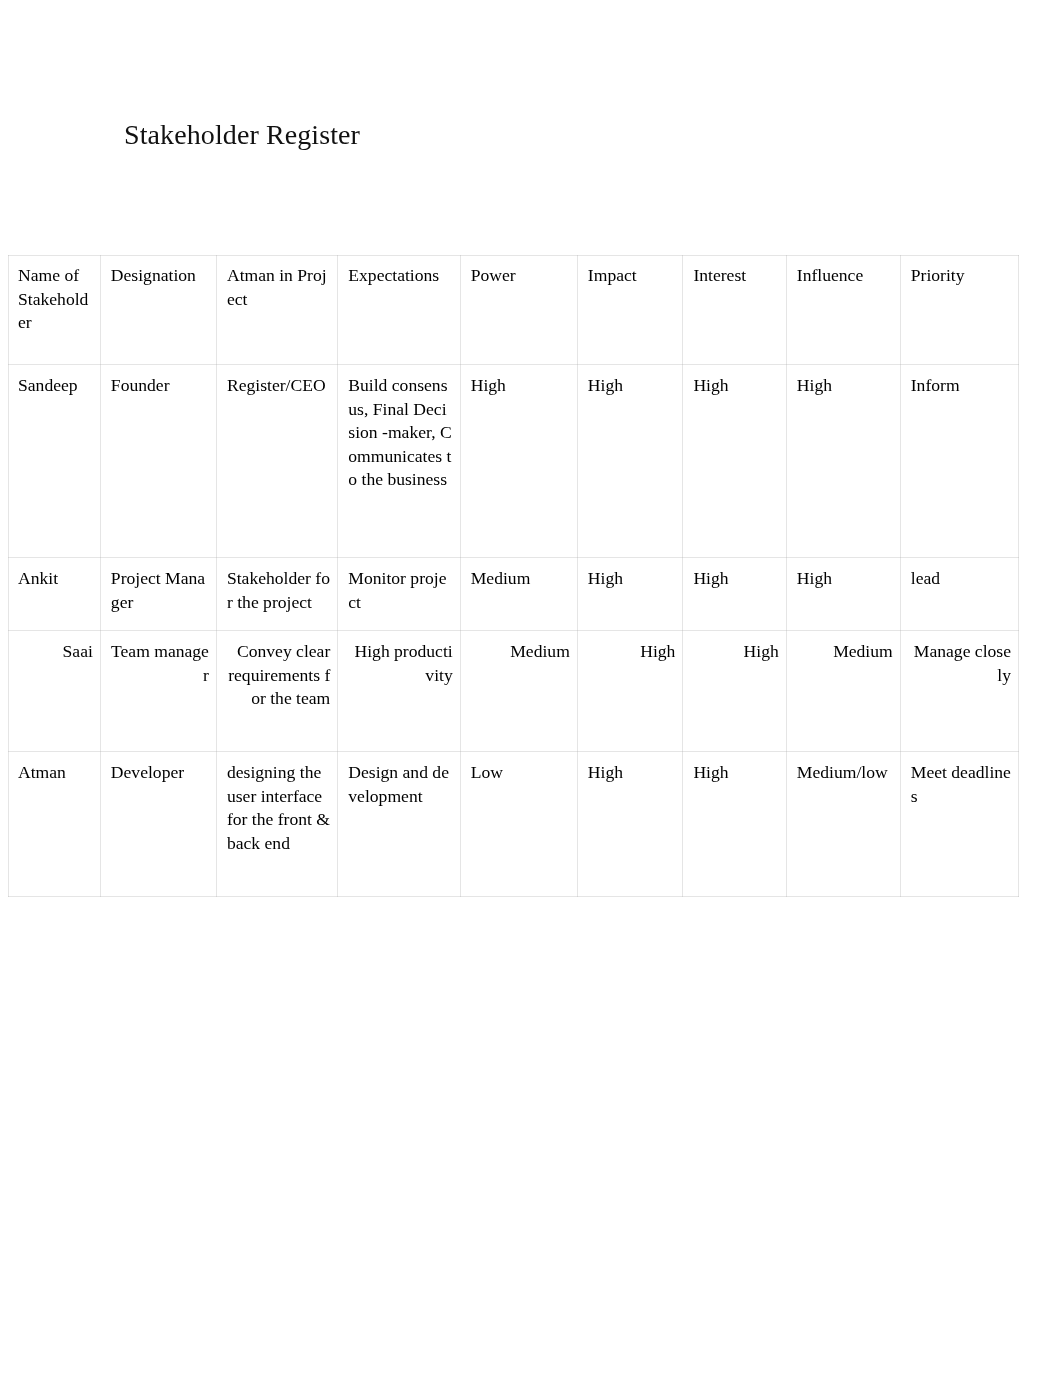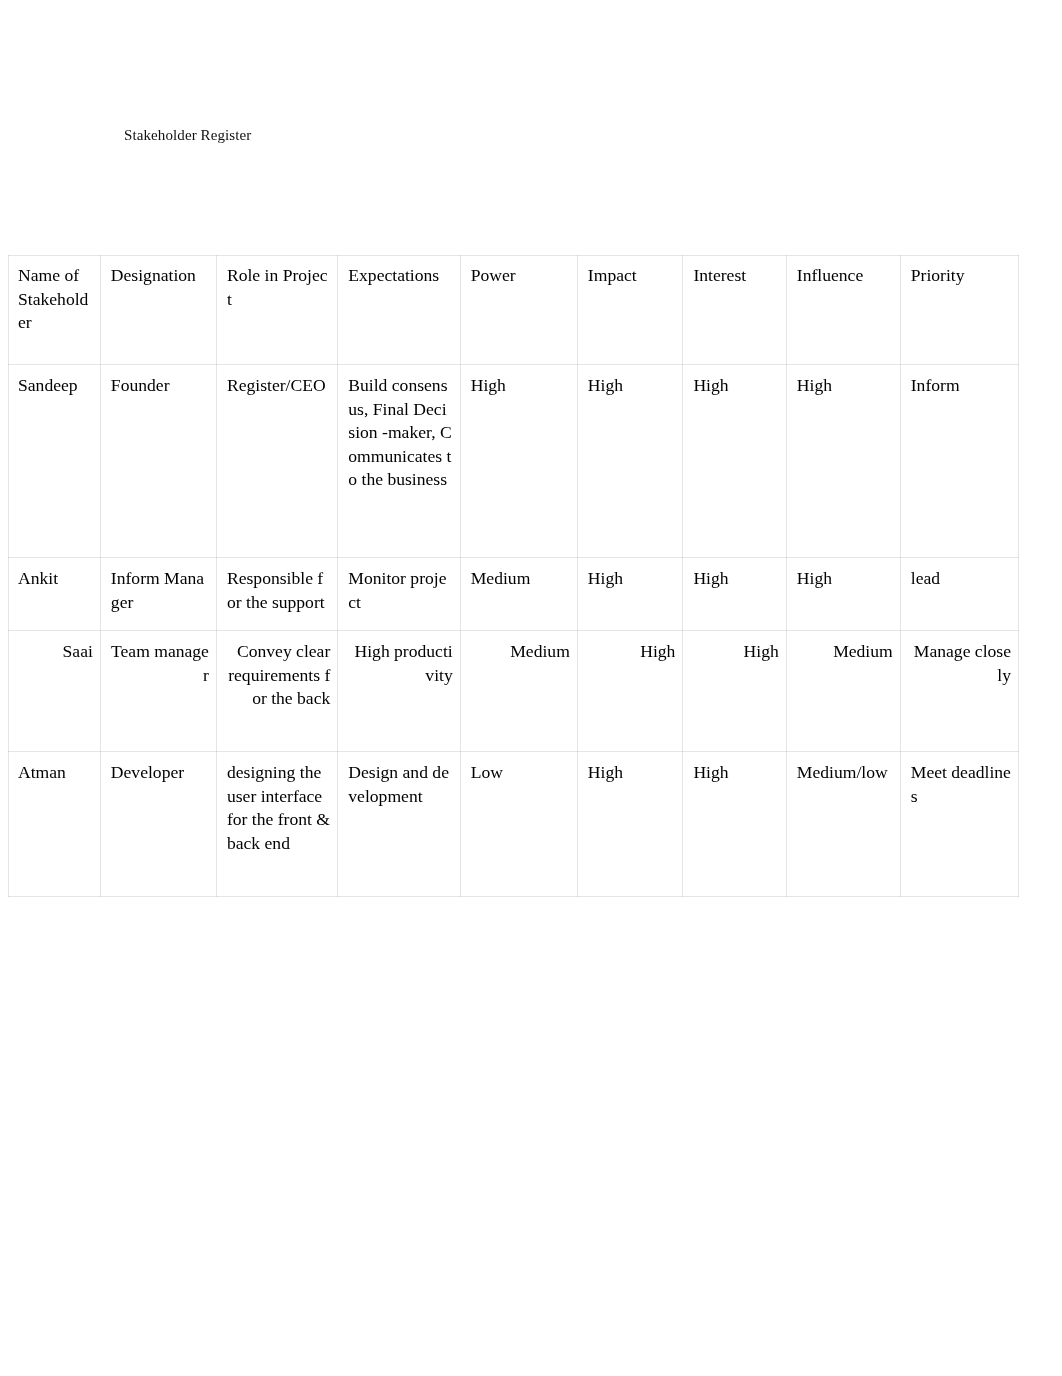--- a/index.html
+++ b/index.html
@@ -17,21 +17,21 @@
   }
   .page {
     position: absolute;
     inset: 0;
     background: #ffffff;
   }
   .doc-title {
     position: absolute;
     left: 124px;
     top: 121px;
-    font-size: 15px;
+    font-size: 28px;
     line-height: 28px;
     color: #111111;
     white-space: nowrap;
     letter-spacing: 0.1px;
   }
   .table-wrap {
     position: absolute;
     left: 8px;
     top: 255px;
     width: 978px;
@@ -112,21 +112,21 @@
           <col class="c4">
         <col class="c5">
           <col class="c6">
           <col class="c7">
           <col class="c8">
       </colgroup>
       <tbody>
         <tr class="row-h">
           <td>Name of Stakeholder</td>
           <td>Designation</td>
-          <td>Role in Project</td>
+          <td>Atman in Project</td>
           <td>Expectations</td>
           <td>Power</td>
           <td>Impact</td>
           <td>Interest</td>
           <td>Influence</td>
           <td>Priority</td>
         </tr>
 
         <tr class="row-1">
           <td>Sandeep</td>
@@ -135,34 +135,34 @@
           <td>Build consensus, Final Decision -maker, Communicates to the business</td>
           <td>High</td>
           <td>High</td>
           <td>High</td>
           <td>High</td>
           <td>Inform</td>
         </tr>
 
         <tr class="row-2">
           <td>Ankit</td>
-          <td>Inform Manager</td>
-          <td>Responsible for the support</td>
+          <td>Project Manager</td>
+          <td>Stakeholder for the project</td>
           <td>Monitor project</td>
           <td>Medium</td>
           <td>High</td>
           <td>High</td>
           <td>High</td>
           <td>lead</td>
         </tr>
 
         <tr class="row-3">
           <td>Saai</td>
           <td>Team manager</td>
-          <td>Convey clear requirements for the back</td>
+          <td>Convey clear requirements for the team</td>
           <td>High productivity</td>
           <td>Medium</td>
           <td>High</td>
           <td>High</td>
           <td>Medium</td>
           <td>Manage closely</td>
         </tr>
 
         <tr class="row-4">
           <td>Atman</td>

